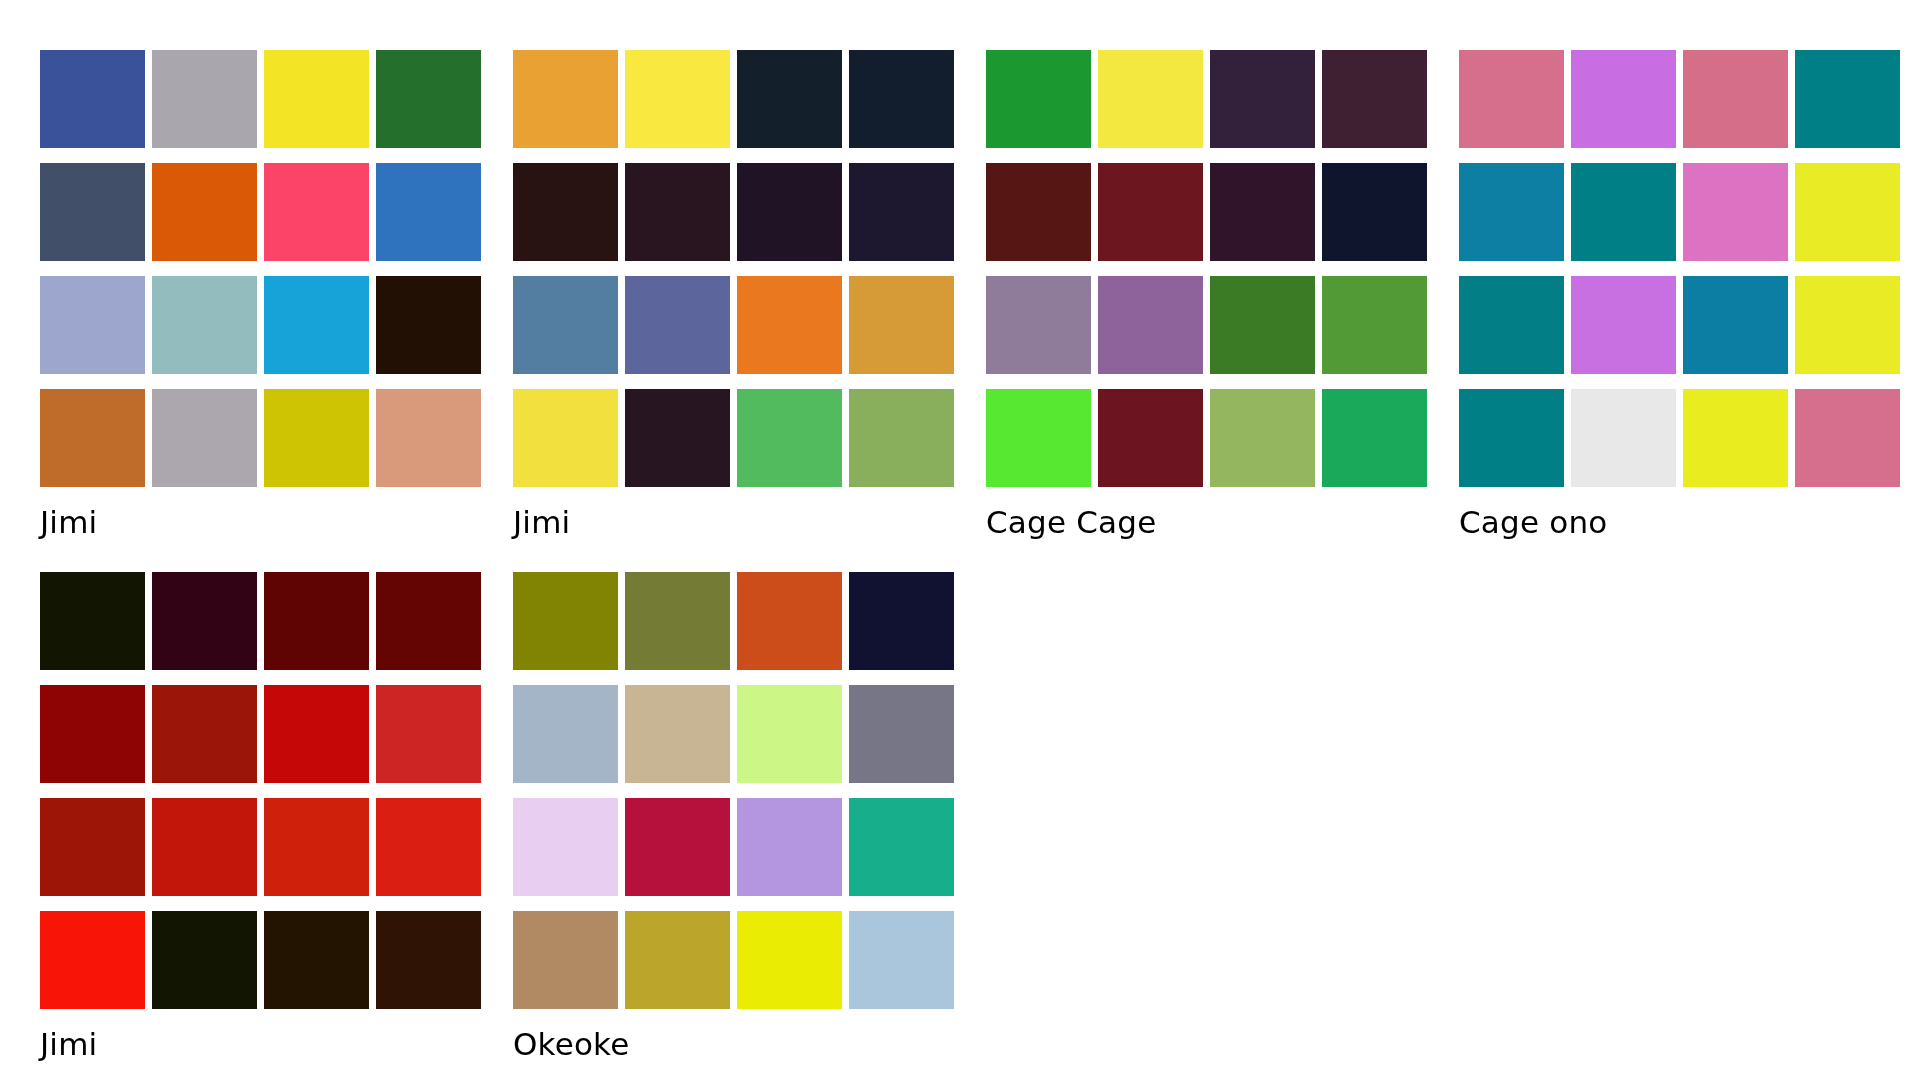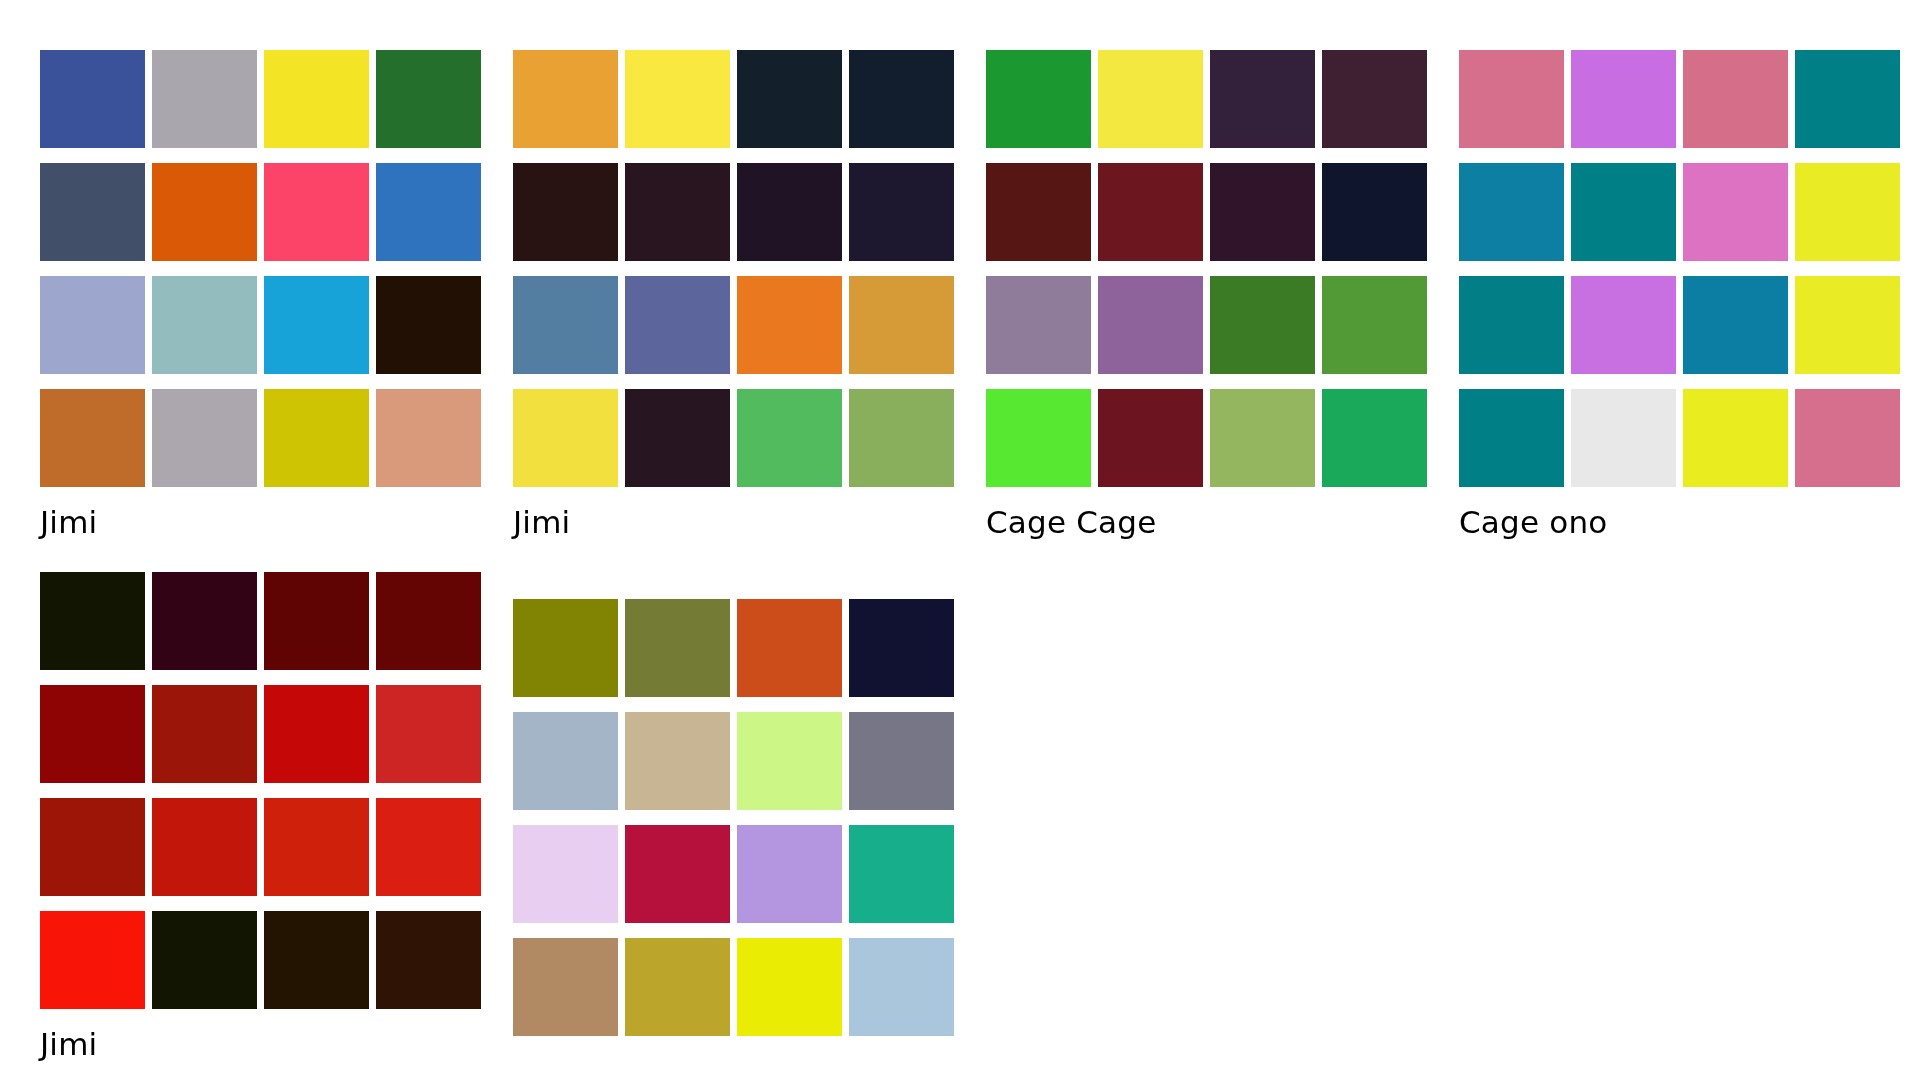--- a/index.html
+++ b/index.html
@@ -19,21 +19,21 @@
     position: relative;
     width: 1920px;
     height: 1080px;
     background: #ffffff;
   }
 
   
   .group-row {
     display: flex;
     flex-direction: row;
-    align-items: center;
+    align-items: flex-start;
   }
 
   #row-top {
     position: absolute;
     left: 40px;
     top: 50px;
   }
   #row-bottom {
     position: absolute;
     left: 40px;
@@ -199,16 +199,17 @@
           <div class="swatch" title="#767686" style="background-color: rgb(118, 118, 134);"></div>
           <div class="swatch" title="#e8cff2" style="background-color: rgb(232, 207, 242);"></div>
           <div class="swatch" title="#b5113c" style="background-color: rgb(181, 17, 60);"></div>
           <div class="swatch" title="#b395e0" style="background-color: rgb(179, 149, 224);"></div>
           <div class="swatch" title="#16ae8b" style="background-color: rgb(22, 174, 139);"></div>
           <div class="swatch" title="#b18a64" style="background-color: rgb(177, 138, 100);"></div>
           <div class="swatch" title="#bba52b" style="background-color: rgb(187, 165, 43);"></div>
           <div class="swatch" title="#ebec04" style="background-color: rgb(235, 236, 4);"></div>
           <div class="swatch" title="#aac6dc" style="background-color: rgb(170, 198, 220);"></div>
         </div>
+        <div class="palette-caption">Okeoke</div>
       </div>
     </div>
 
 </div>
 
 </body></html>

